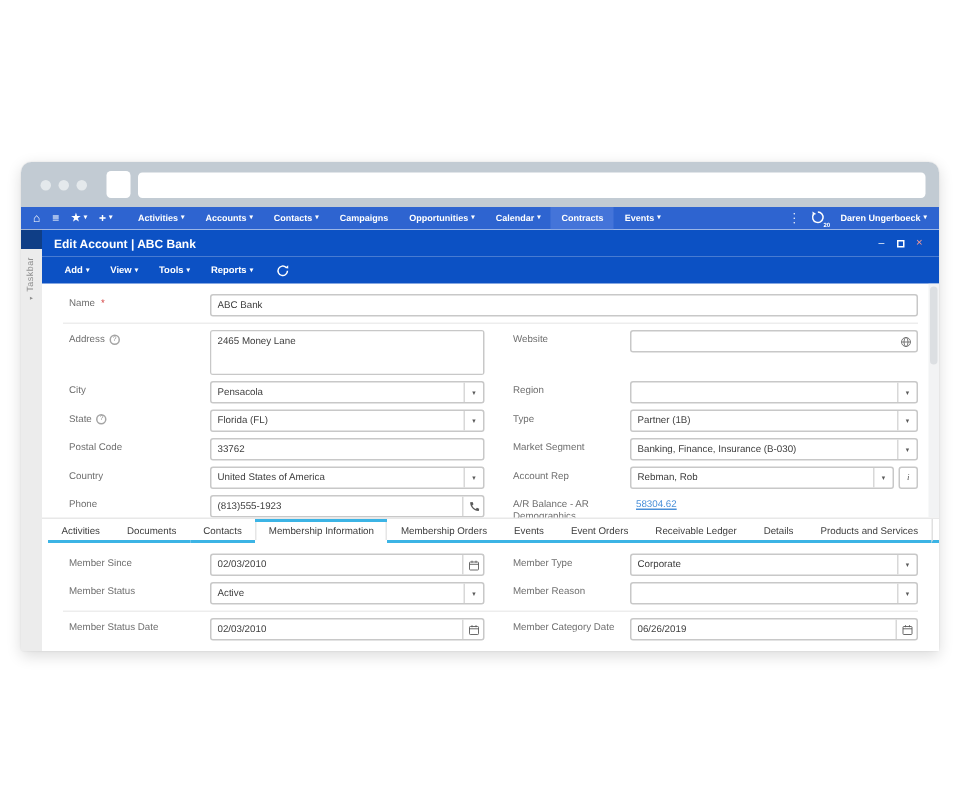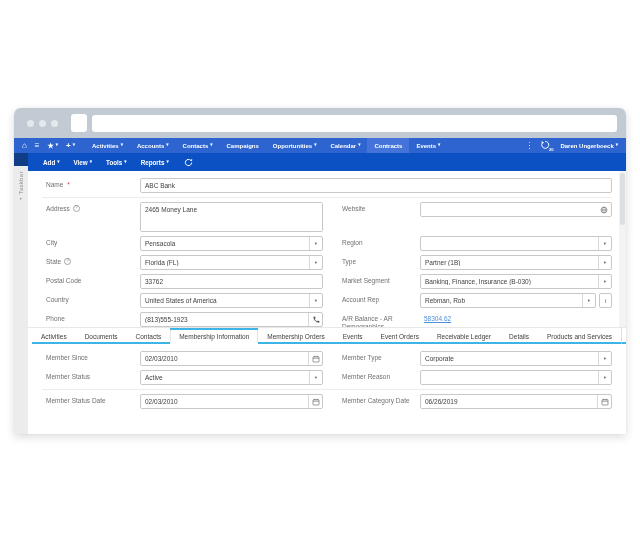--- a/index.html
+++ b/index.html
@@ -173,20 +173,28 @@
     <div class="strip">
       <div class="navy"></div>
       <div class="strip-label">
         <span class="tb-caret">▾</span>
         <span>Taskbar</span>
       </div>
     </div>
 
     <div class="window">
 
+      <div class="titlebar">
+        <span>Edit Account | ABC Bank</span>
+        <span class="winctrls">
+          <span class="wc">–</span>
+          <span class="wc wc-max"></span>
+          <span class="wc wc-close">×</span>
+        </span>
+      </div>
 
       <div class="menubar">
         <div style="display:flex;align-items:center;">
 
             <div class="menu-item">
               <span>Add</span>
               <span class="caret">▾</span>
             </div>
 
             <div class="menu-item">

